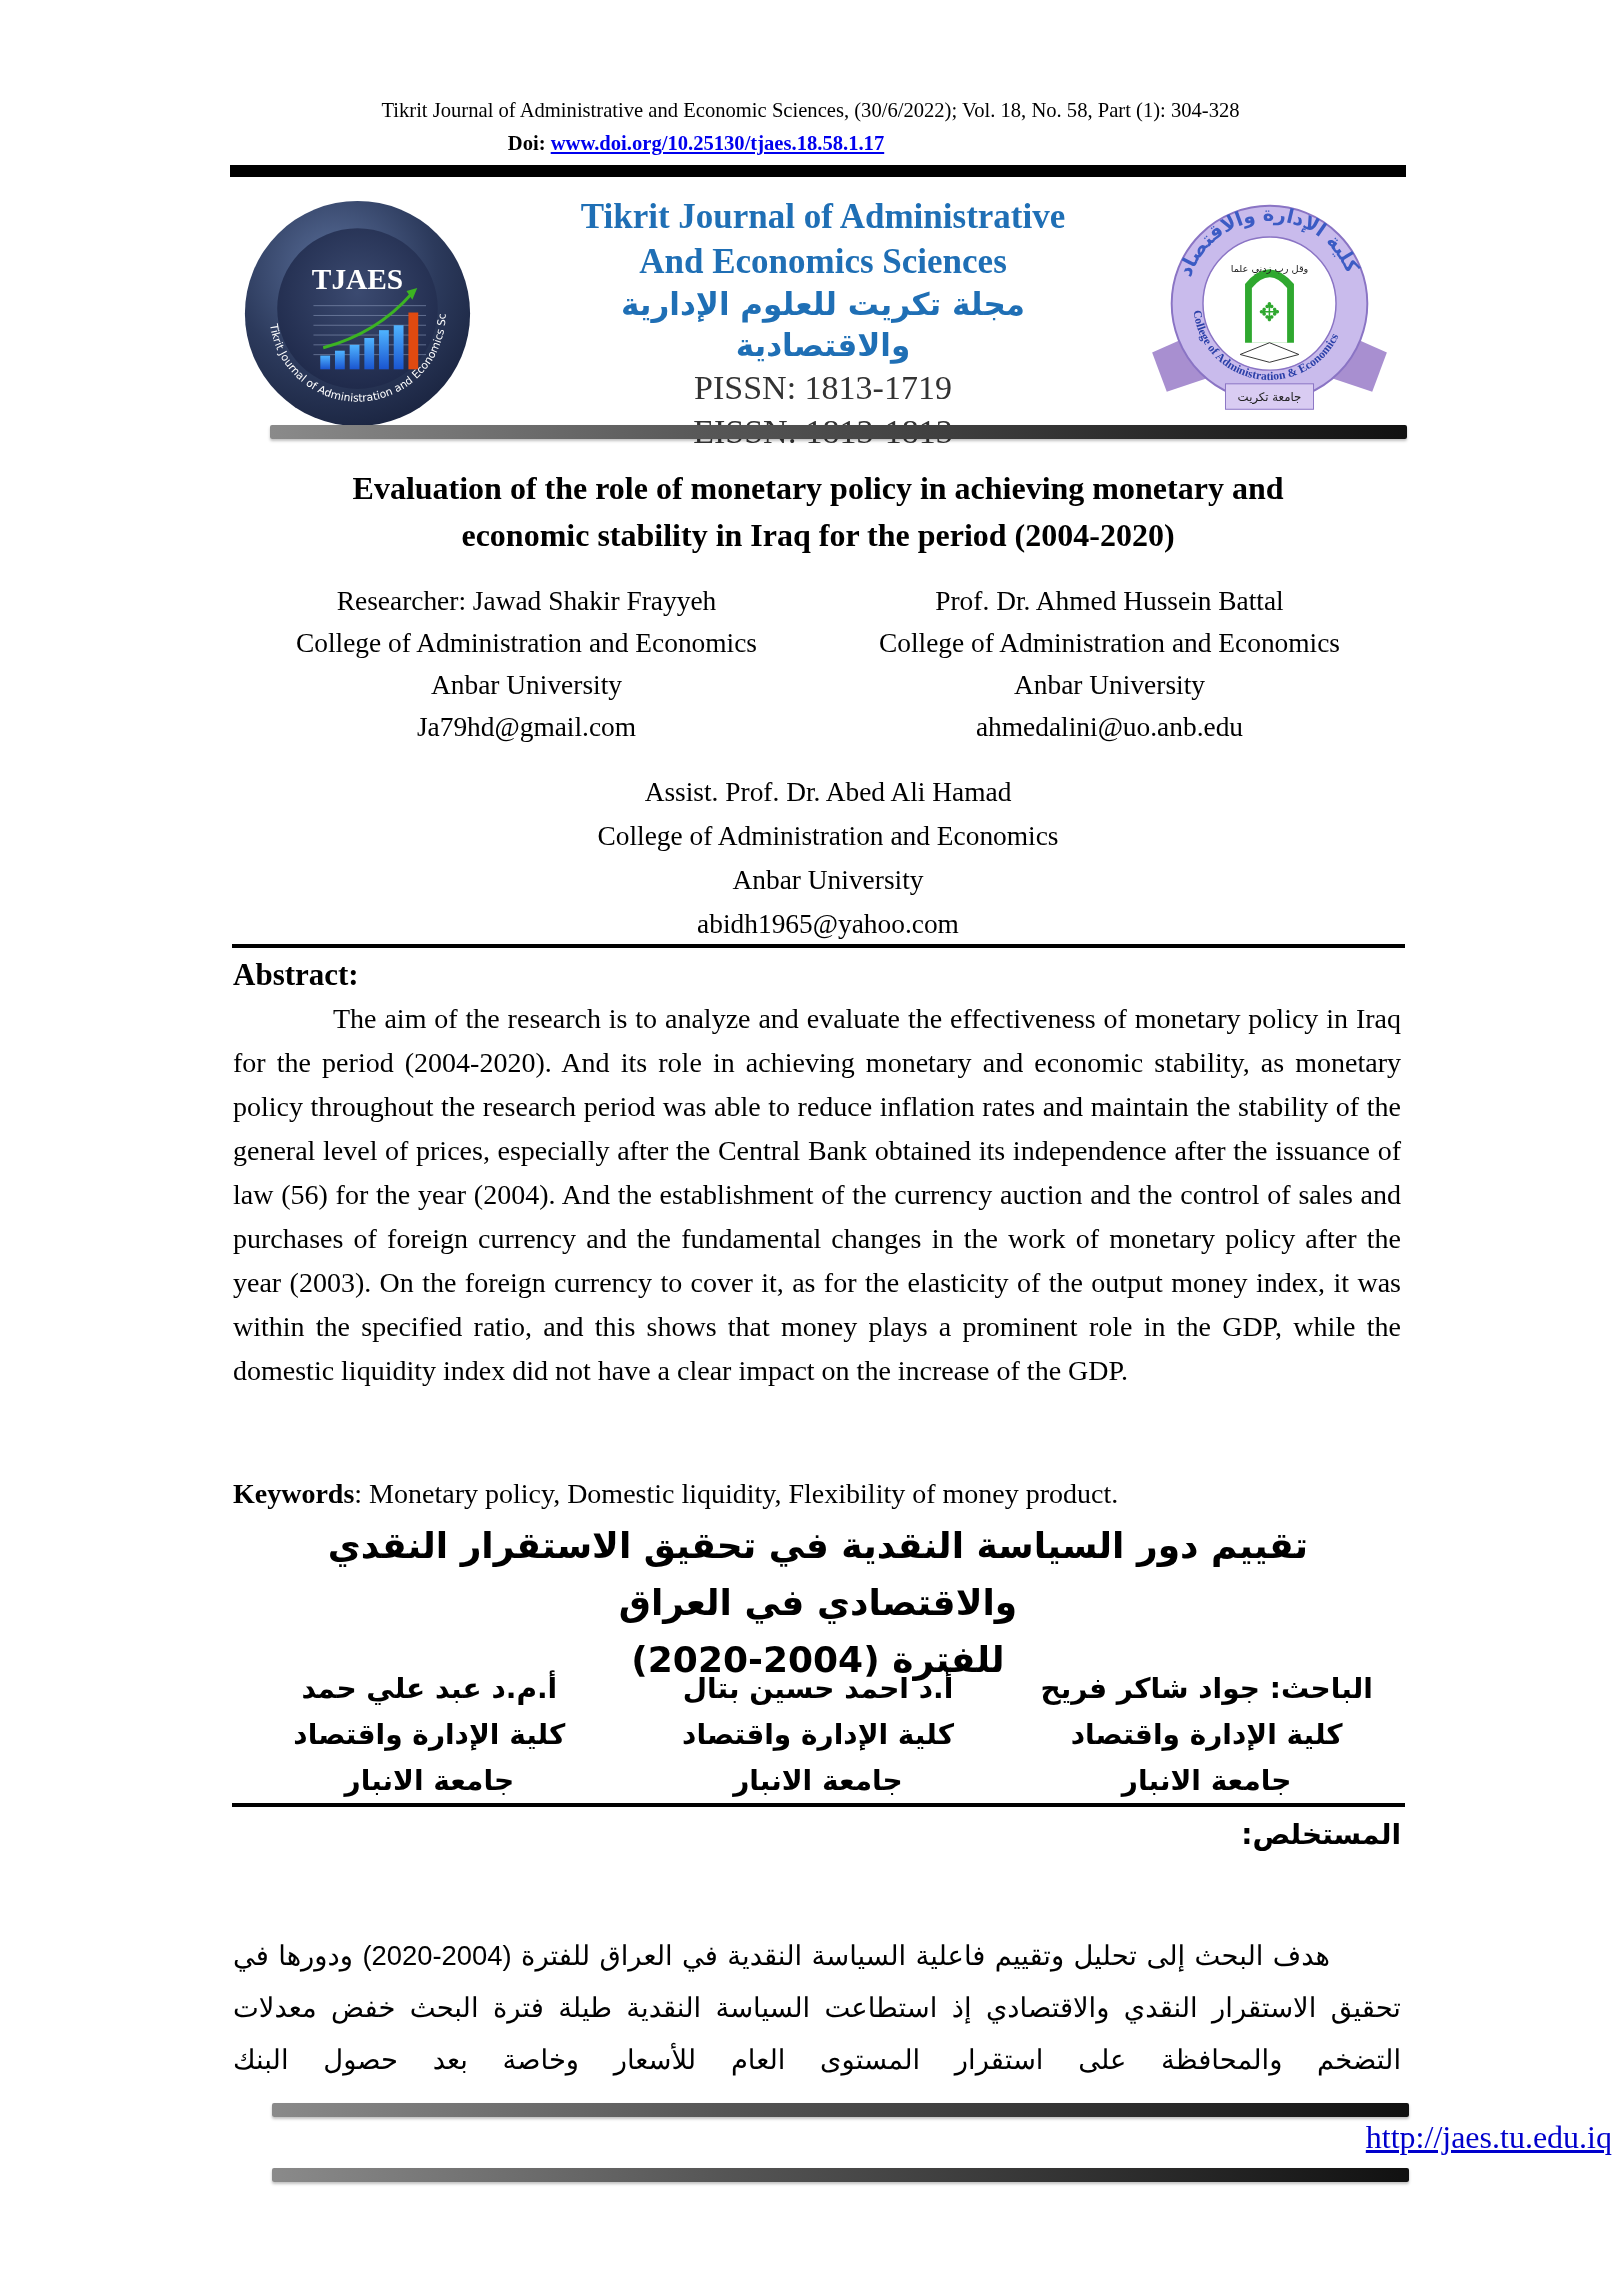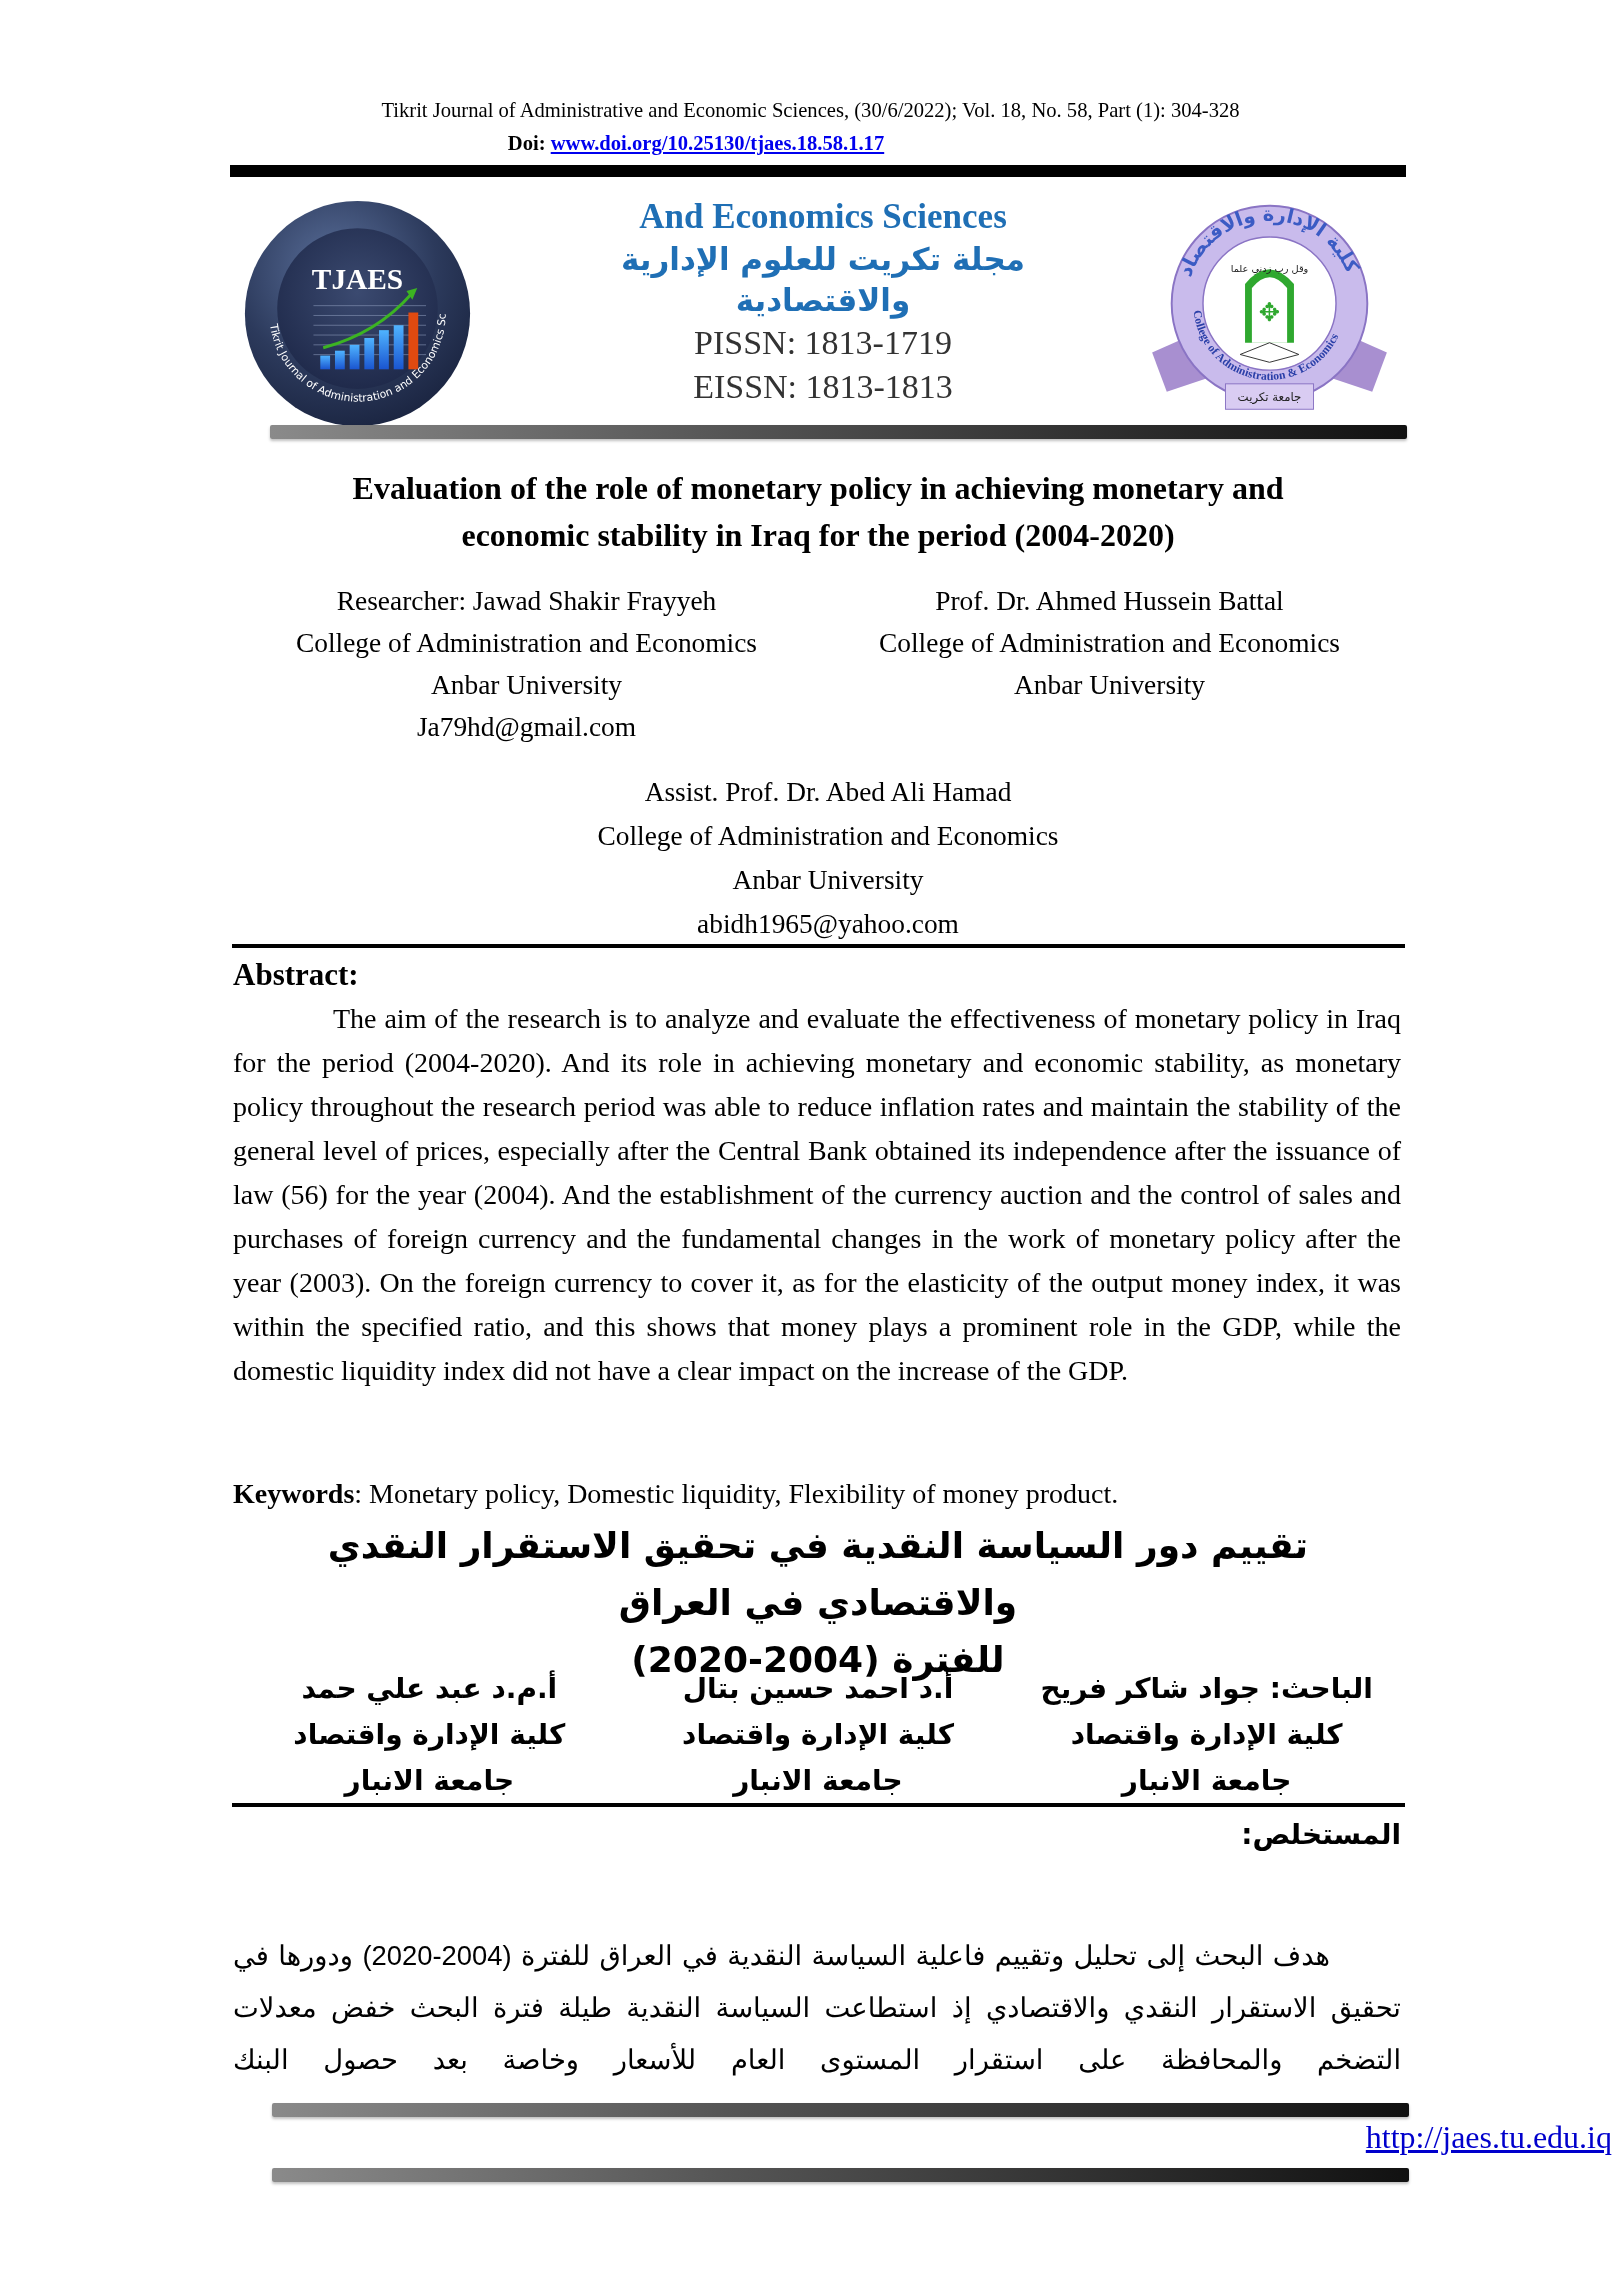--- a/index.html
+++ b/index.html
@@ -112,20 +112,21 @@
     <rect x="172" y="119" width="10" height="58" fill="#e04a10"></rect>
     <path d="M 85 155 Q 140 140 175 100" stroke="#3cb422" stroke-width="3" fill="none"></path>
     <polygon points="170,97 181,94 176,106" fill="#3cb422"></polygon>
   </g>
   <text font-size="11" fill="#ffffff" font-family="DejaVu Sans, sans-serif">
     <textPath href="#ringPath" startOffset="4%">Tikrit Journal of Administration and Economics Sciences</textPath>
   </text>
 </svg>
 
 <div class="masthead">
+  <div class="mh-en">Tikrit Journal of Administrative</div>
   <div class="mh-en">And Economics Sciences</div>
   <div class="mh-ar">مجلة تكريت للعلوم الإدارية والاقتصادية</div>
   <div class="mh-issn">PISSN: 1813-1719</div>
   <div class="mh-issn">EISSN: 1813-1813</div>
 </div>
 
 <svg class="logo-right" viewBox="0 0 260 230">
   <defs>
     <path id="arcTop" d="M 45 110 A 85 85 0 0 1 215 110"></path>
     <path id="arcBot" d="M 52 110 A 78 78 0 0 0 208 110"></path>
@@ -160,20 +161,21 @@
   <div class="author">
     <div>Researcher: Jawad Shakir Frayyeh</div>
     <div>College of Administration and Economics</div>
     <div>Anbar University</div>
     <div>Ja79hd@gmail.com</div>
   </div>
   <div class="author">
     <div>Prof. Dr. Ahmed Hussein Battal</div>
     <div>College of Administration and Economics</div>
     <div>Anbar University</div>
+    <div>ahmedalini@uo.anb.edu</div>
   </div>
 </div>
 <div class="author-third">
   <div>Assist. Prof. Dr. Abed Ali Hamad</div>
   <div>College of Administration and Economics</div>
   <div>Anbar University</div>
   <div>abidh1965@yahoo.com</div>
 </div>
 
 <div class="rule rule-1"></div>

